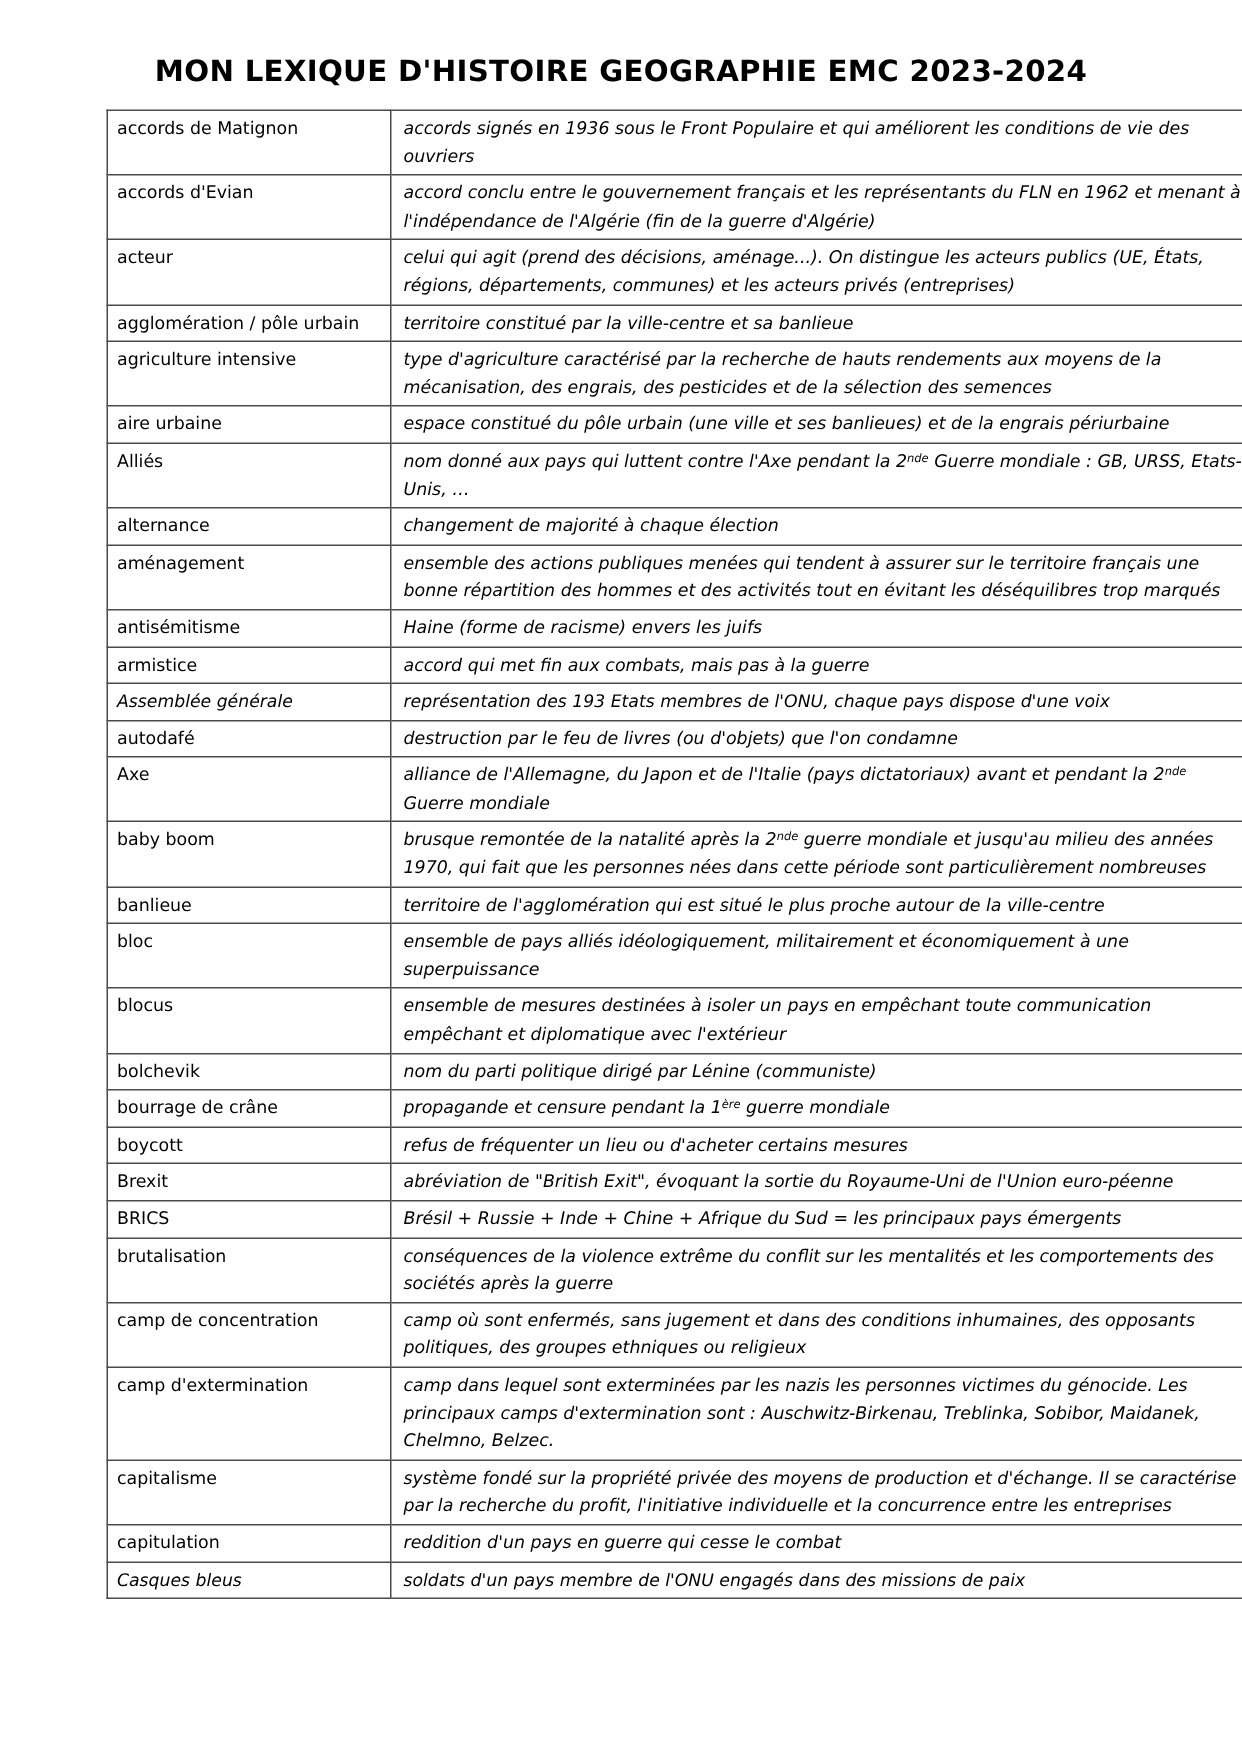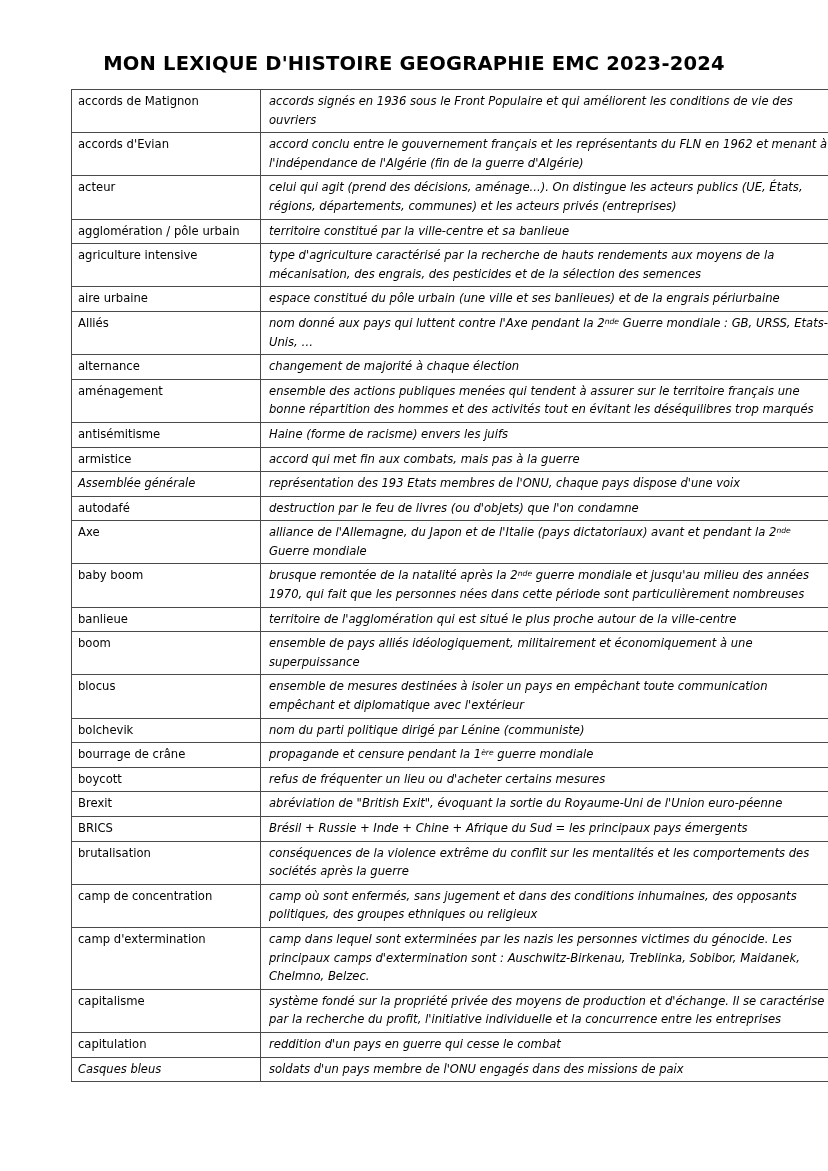--- a/index.html
+++ b/index.html
@@ -15,21 +15,20 @@
     color: #000000;
     overflow: hidden;
   }
 
   .page {
     position: relative;
     width: 828px;
     height: 1119px;
     background: #ffffff;
     box-sizing: border-box;
-    margin-top: 16px;
   }
 
   
   .doc-title {
     position: absolute;
     left: 0;
     top: 36px;
     width: 828px;
     text-align: center;
     font-family: "DejaVu Sans", sans-serif;
@@ -168,21 +167,21 @@
           </tr>
           <tr>
             <td class="term">baby boom</td>
             <td class="def">brusque remontée de la natalité après la 2<sup>nde</sup> guerre mondiale et jusqu'au milieu des années 1970, qui fait que les personnes nées dans cette période sont particulièrement nombreuses</td>
           </tr>
           <tr>
             <td class="term">banlieue</td>
             <td class="def">territoire de l'agglomération qui est situé le plus proche autour de la ville-centre</td>
           </tr>
           <tr>
-            <td class="term">boom</td>
+            <td class="term">bloc</td>
             <td class="def">ensemble de pays alliés idéologiquement, militairement et économiquement à une superpuissance</td>
           </tr>
           <tr>
             <td class="term">blocus</td>
             <td class="def">ensemble de mesures destinées à isoler un pays en empêchant toute communication empêchant et diplomatique avec l'extérieur</td>
           </tr>
           <tr>
             <td class="term">bolchevik</td>
             <td class="def">nom du parti politique dirigé par Lénine (communiste)</td>
           </tr>

